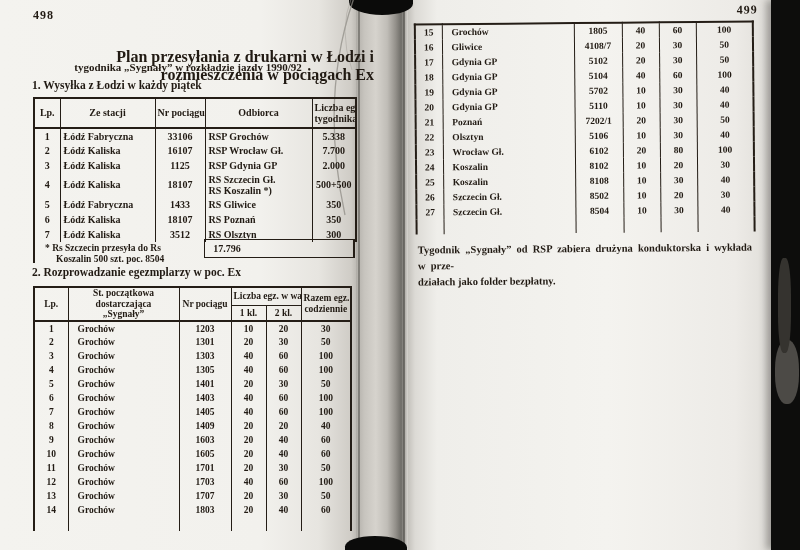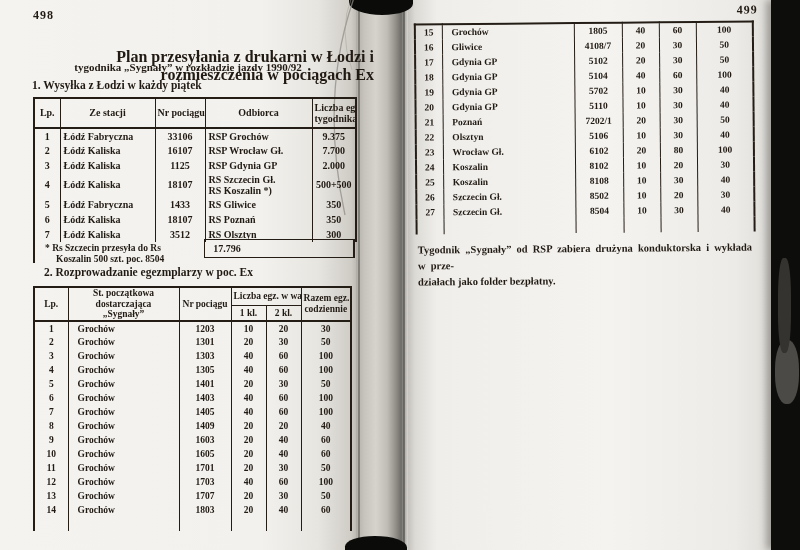--- a/index.html
+++ b/index.html
@@ -27,21 +27,21 @@
   .crease-svg{position:absolute;left:0;top:0;pointer-events:none;}
 
   
   .pagenum-left{position:absolute;left:33px;top:8px;font-size:12px;font-weight:700;letter-spacing:1px;}
   .title{position:absolute;left:33px;top:32px;width:312px;text-align:center;
     font-size:13.5px;font-weight:700;letter-spacing:1.5px;}
   .subtitle1{position:absolute;left:34px;top:48px;width:340px;text-align:right;font-size:16px;font-weight:700;}
   .subtitle2{position:absolute;left:18px;top:61px;width:340px;text-align:center;font-size:11px;font-weight:700;}
   .sec-heading{position:absolute;font-size:11.5px;font-weight:700;}
   .sec1{left:32px;top:79px;}
-  .sec2{left:44px;top:266px;}
+  .sec2{left:32px;top:266px;}
 
   
   table{border-collapse:collapse;table-layout:fixed;}
   td,th{overflow:hidden;white-space:nowrap;}
   .t1{position:absolute;left:33px;top:97px;width:322px;
     border:2px solid #241d16;border-bottom:none;font-size:10px;font-weight:700;}
   .t1 th{border:1.4px solid #241d16;border-bottom:2.4px solid #241d16;
     text-align:center;font-size:10px;line-height:1.15;height:28px;padding:0 2px;}
   .t1 td{border-left:1.4px solid #241d16;border-right:1.4px solid #241d16;padding:0 3px;}
   .t1 tbody tr{height:15px;}
@@ -131,21 +131,21 @@
             <div>tygodnika</div>
           </th>
       </tr>
     </thead>
     <tbody>
         <tr>
           <td class="c-lp">1</td>
           <td class="c-station">Łódź Fabryczna</td>
           <td class="c-train">33106</td>
           <td class="c-recipient">RSP Grochów</td>
-          <td class="c-count">9.375</td>
+          <td class="c-count">5.338</td>
         </tr>
         <tr>
           <td class="c-lp">2</td>
           <td class="c-station">Łódź Kaliska</td>
           <td class="c-train">16107</td>
           <td class="c-recipient">RSP Wrocław Gł.</td>
           <td class="c-count">7.700</td>
         </tr>
         <tr>
           <td class="c-lp">3</td>

